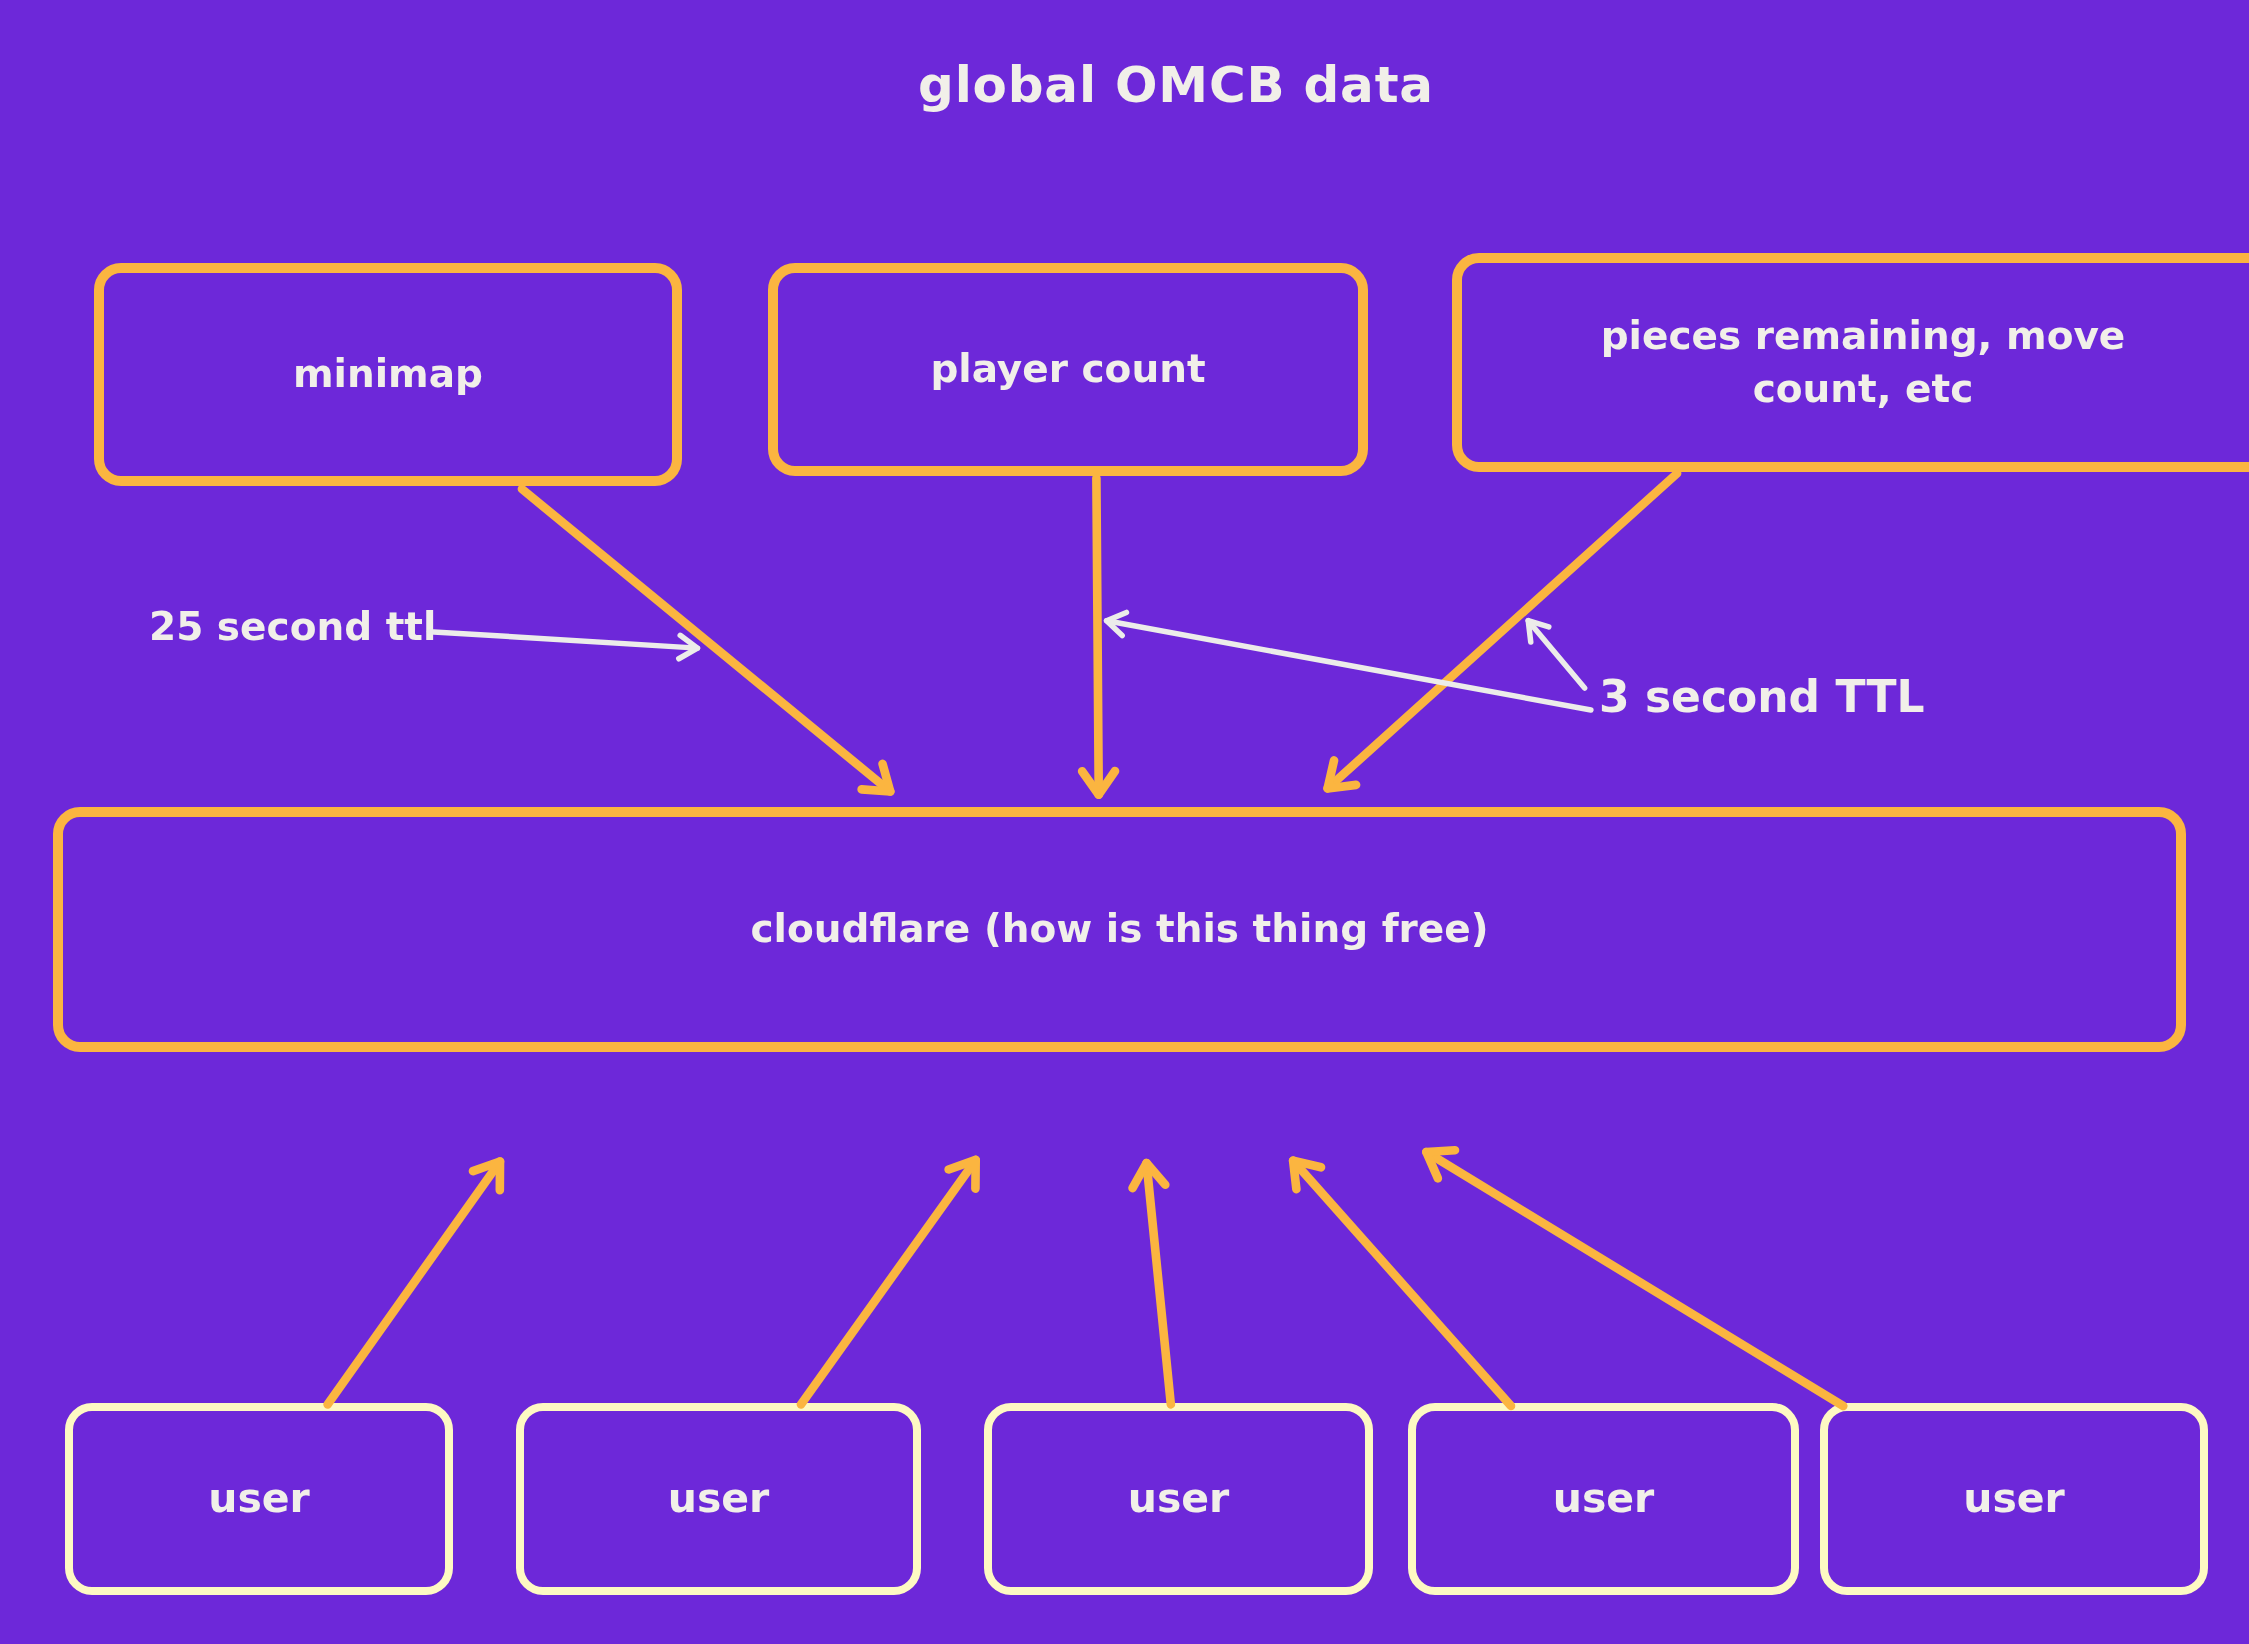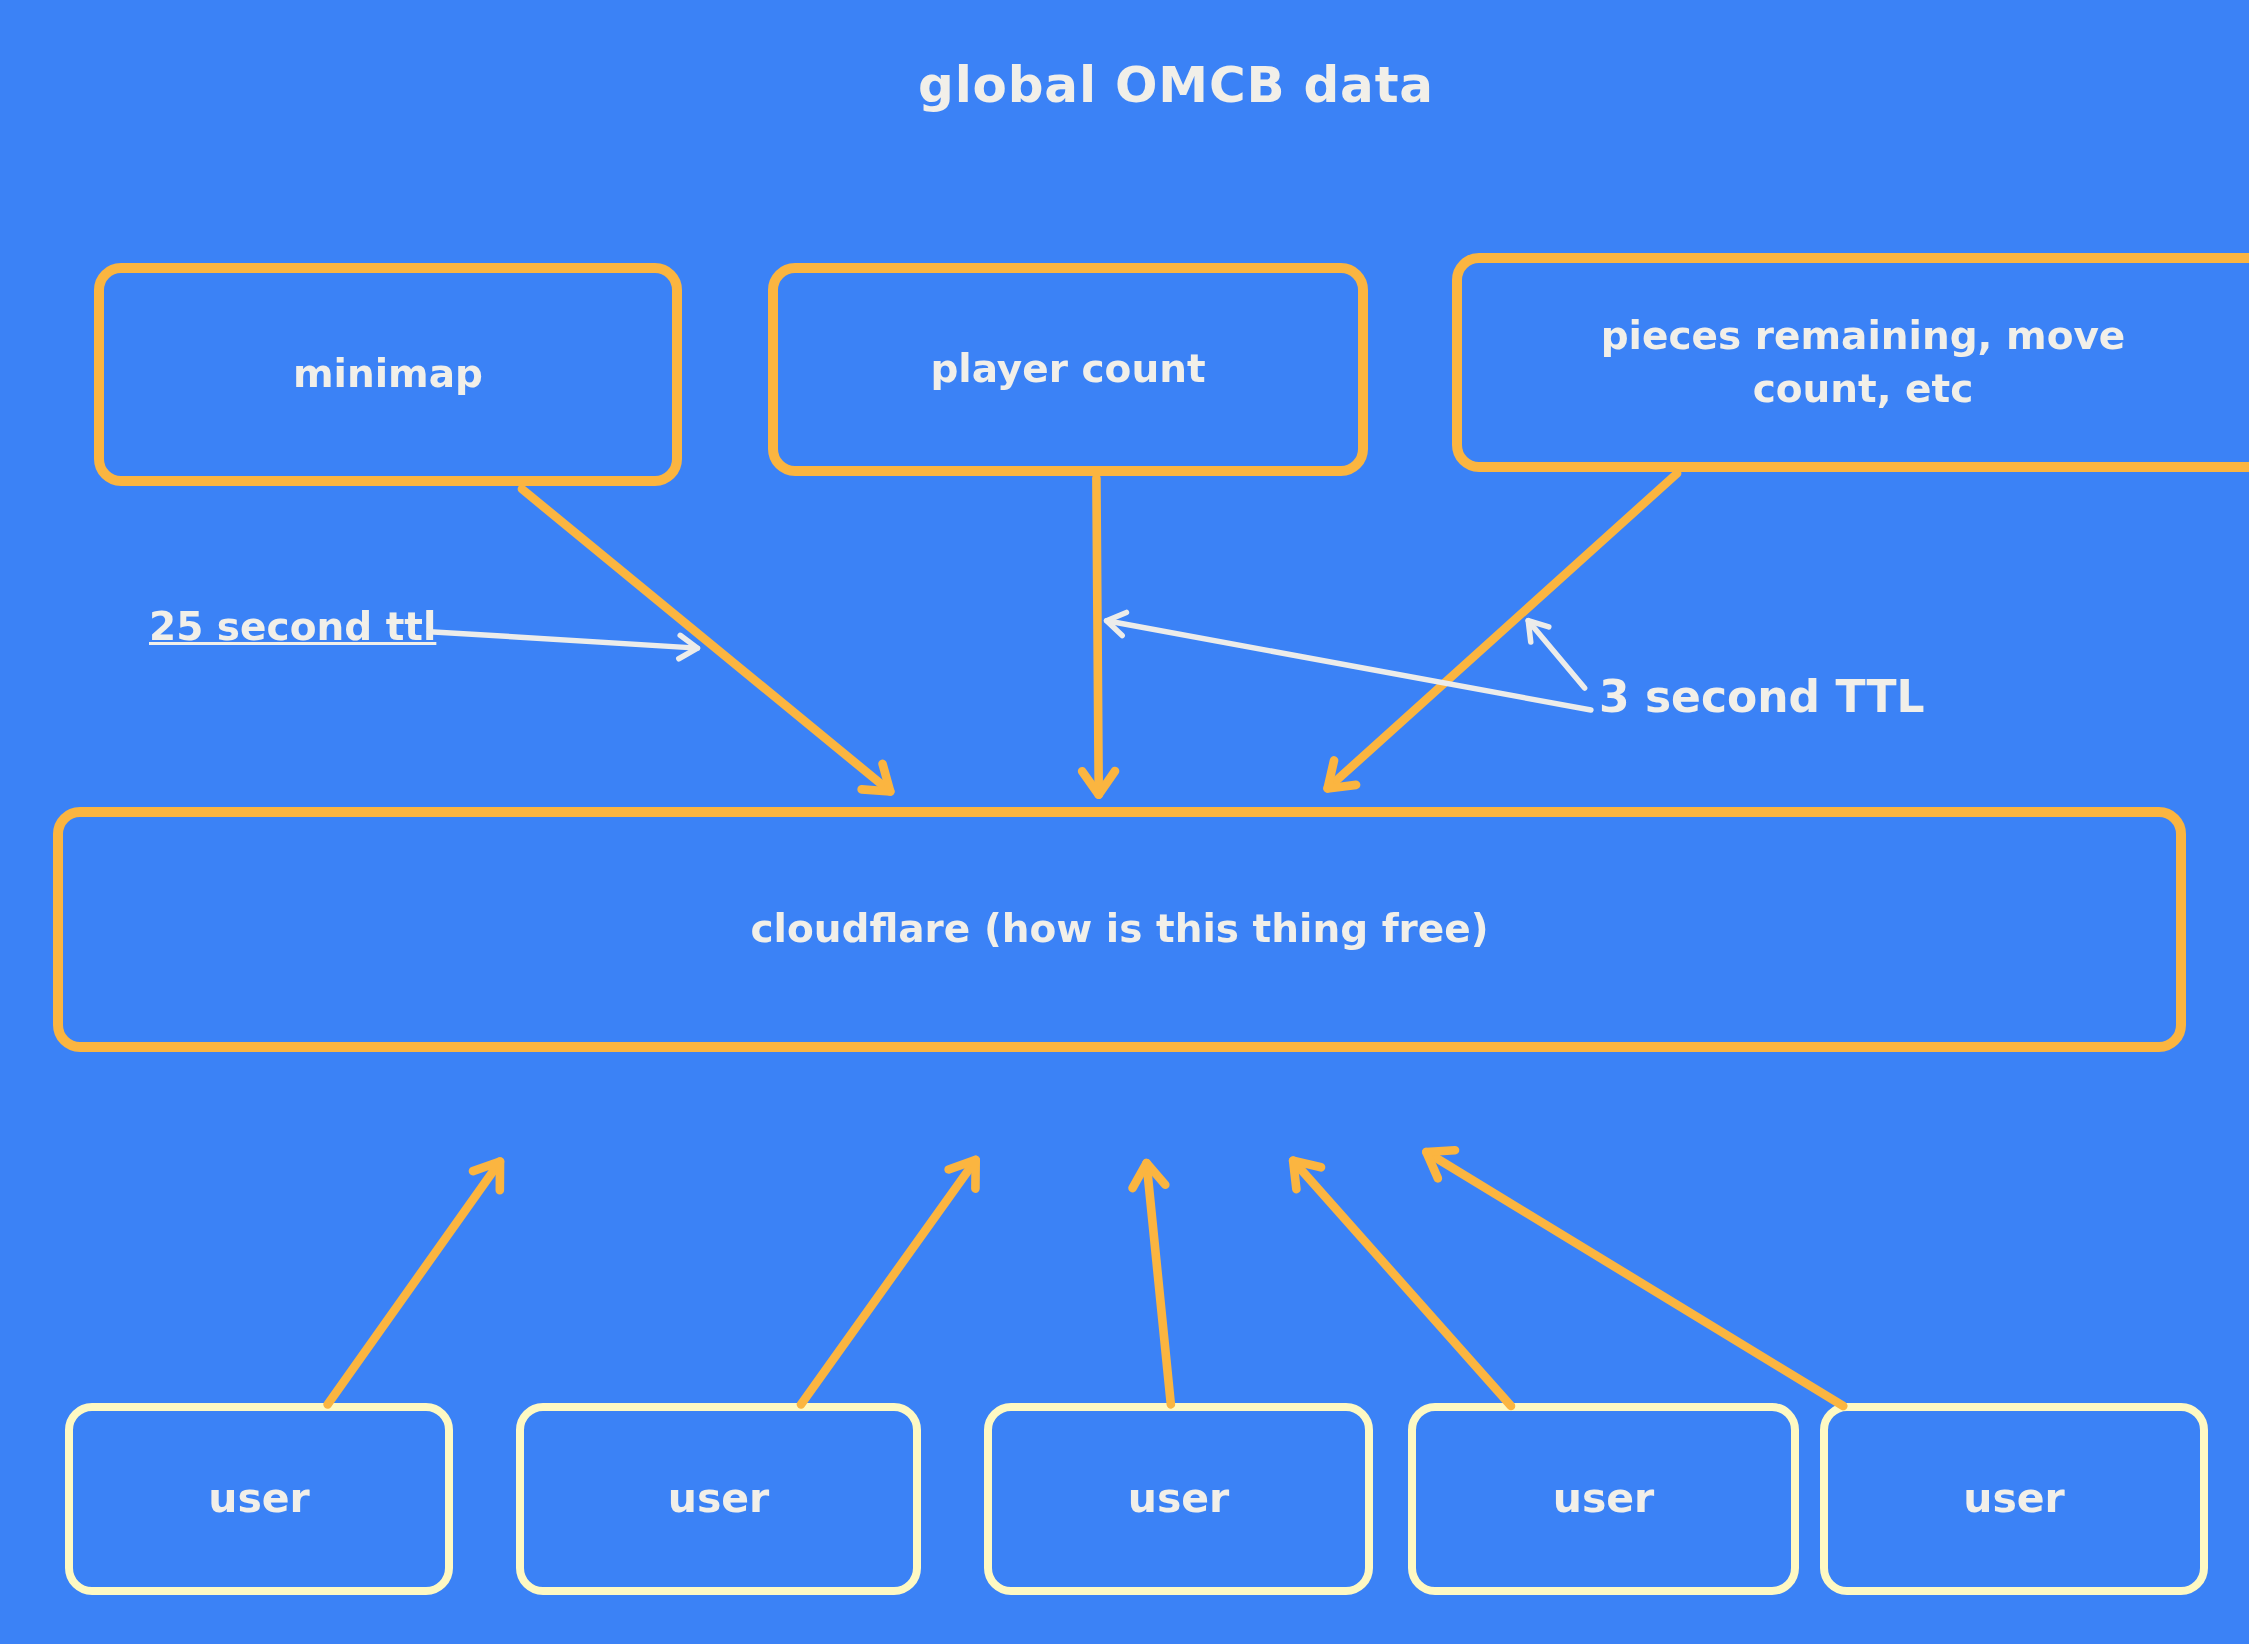--- a/index.html
+++ b/index.html
@@ -1,19 +1,19 @@
 <!DOCTYPE html>
 <html style="font-size:12.5px"><head>
 <meta charset="utf-8">
 <style>
   html,body{margin:0;padding:0;background:#121212;}
   #canvas{
     position:relative;
     width:2250px;height:1645px;
-    background:#3b82f6;
+    background:#6d28d9;
     overflow:hidden;
     font-family:"DejaVu Sans","Liberation Sans",sans-serif;
   }
   .txt{
     position:absolute;
     color:#f1efe9;
     font-weight:700;
     white-space:nowrap;
   }
   #title{
@@ -45,21 +45,21 @@
   #node-user1{left:65px;  top:1403px;width:388px;height:192px;}
   #node-user2{left:516px; top:1403px;width:405px;height:192px;}
   #node-user3{left:984px;top:1403px;width:389px;height:192px;}
   #node-user4{left:1408px;top:1403px;width:391px;height:192px;}
   #node-user5{left:1820px;top:1403px;width:388px;height:192px;}
 
   #node-pieces .label{max-width:549px;white-space:normal;}
   #node-user1 .label,#node-user2 .label,#node-user3 .label,
   #node-user4 .label,#node-user5 .label{font-size:41px;}
 
-  #ann-25{left:149px;top:604px;font-size:39px;text-decoration:underline;}
+  #ann-25{left:149px;top:604px;font-size:39px;}
   #ann-3 {left:1599px;top:671px;font-size:44px;}
 
   #arrow-layer{position:absolute;left:0;top:0;pointer-events:none;}
 </style>
 </head>
 <body>
 
 <div id="canvas">
 
   <div id="title" class="txt">global OMCB data</div>

